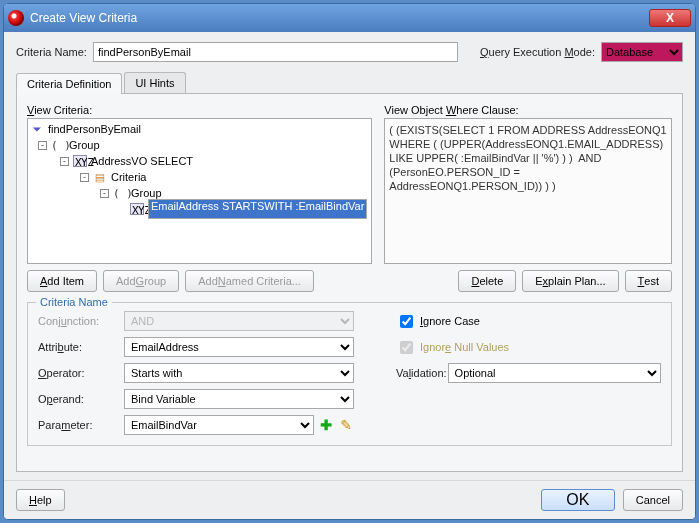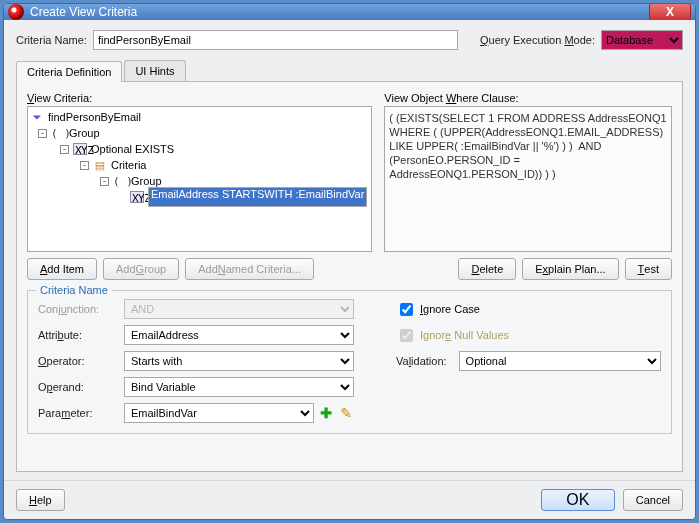--- a/index.html
+++ b/index.html
@@ -17,21 +17,21 @@
     width: 693px;
     height: 517px;
     background: #edeef0;
     border: 1px solid #3a6aa0;
     border-radius: 5px;
     overflow: hidden;
     display: flex;
     flex-direction: column;
   }
   .titlebar {
-    height: 16px;
+    height: 28px;
     background: linear-gradient(#6fa4e0, #4a7cbf);
     display: flex;
     align-items: center;
     padding: 0 4px;
     color: #fff;
     font-size: 12px;
   }
   .titlebar .t-icon {
     width: 16px; height: 16px;
     background: radial-gradient(circle at 6px 6px, #fff 2px, #e33 3px, #b00 8px, #800 9px);
@@ -228,21 +228,21 @@
   }
   .footer .spacer { flex: 1; }
   .okbtn {
     width: 74px; height: 22px;
     border: 1px solid #5b8dd0;
     background: linear-gradient(#eaf3ff, #c9dffb);
     border-radius: 3px;
     cursor: pointer;
     font-size: 16px;
   }
-  .opt-row{ display:flex; align-items:center; gap:12px;}
+  .opt-row{ display:flex; align-items:center; gap:1px;}
 </style>
 </head>
 <body>
 
 <div class="window">
   <div class="titlebar">
     <div class="t-icon"></div>
     <div class="t-title">Create View Criteria</div>
     <div class="close">X</div>
   </div>
@@ -275,21 +275,21 @@
                 <span>findPersonByEmail</span>
               </div>
             <div class="node" style="padding-left:8px">
                 <span class="toggle">-</span>
                 <span class="ic ic-paren">( )</span>
                 <span>Group</span>
               </div>
             <div class="node" style="padding-left:30px">
                 <span class="toggle">-</span>
                 <span class="ic ic-xyz">XYZ</span>
-                <span>Optional EXISTS</span>
+                <span>AddressVO SELECT</span>
               </div>
             <div class="node" style="padding-left:50px">
                 <span class="toggle">-</span>
                 <span class="ic ic-crit"></span>
                 <span>Criteria</span>
               </div>
             <div class="node" style="padding-left:70px">
                 <span class="toggle">-</span>
                 <span class="ic ic-paren">( )</span>
                 <span>Group</span>

